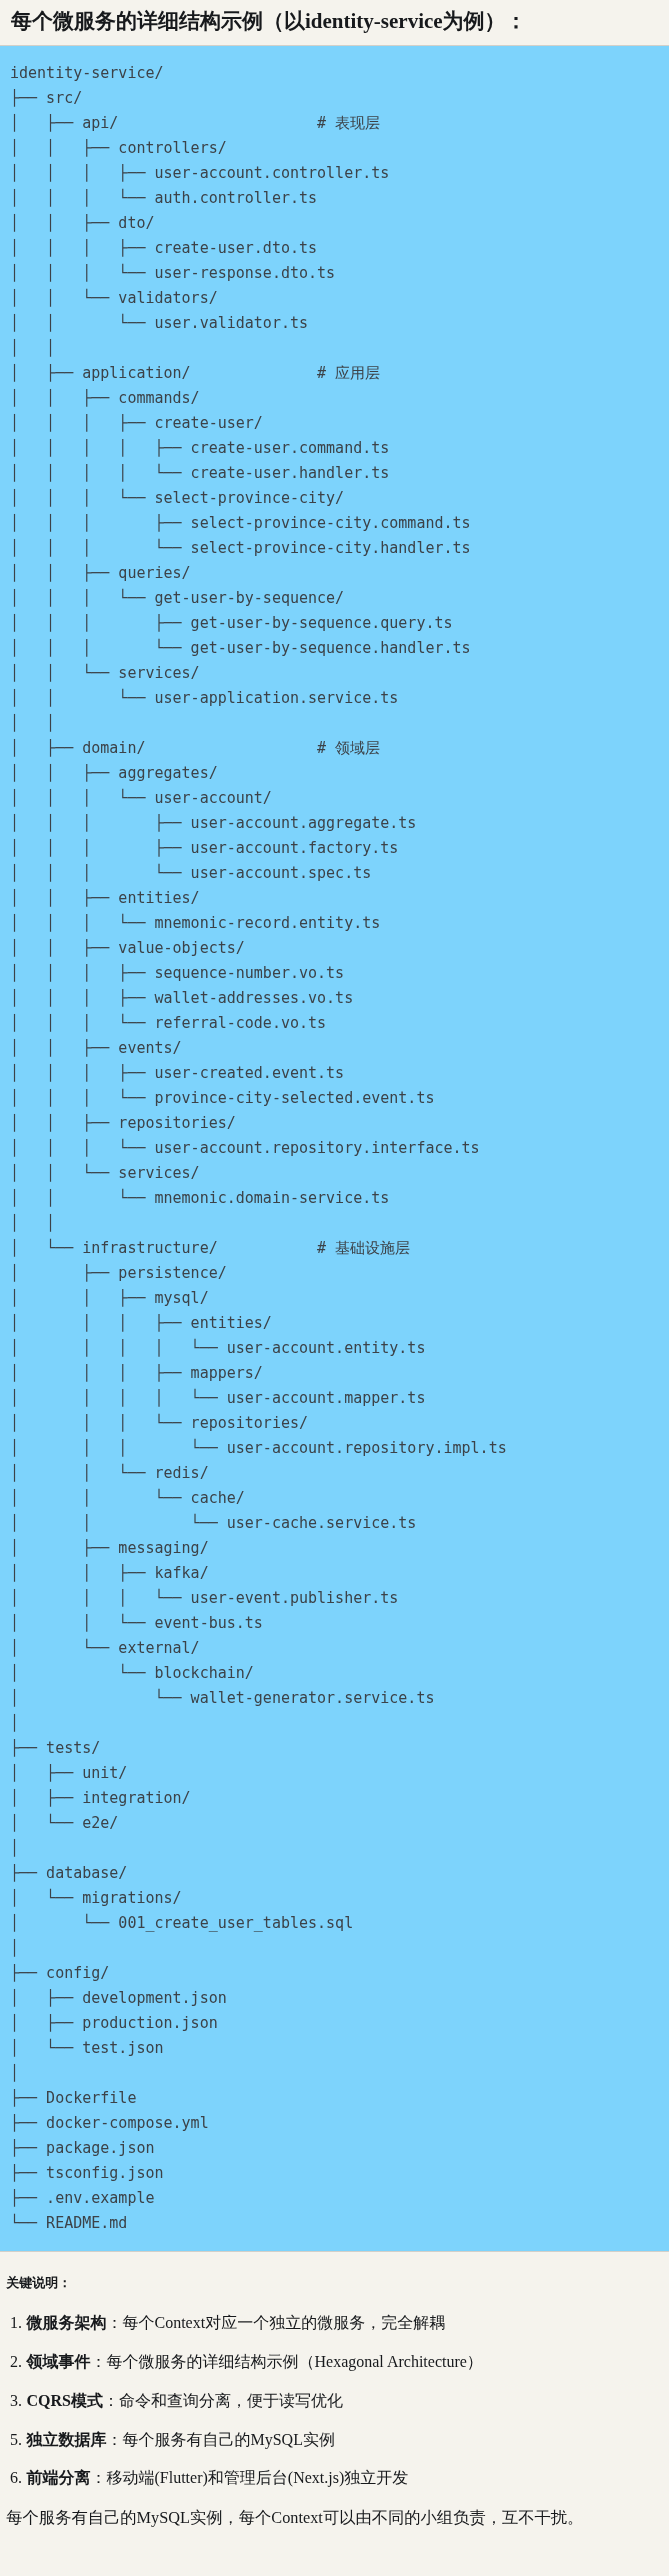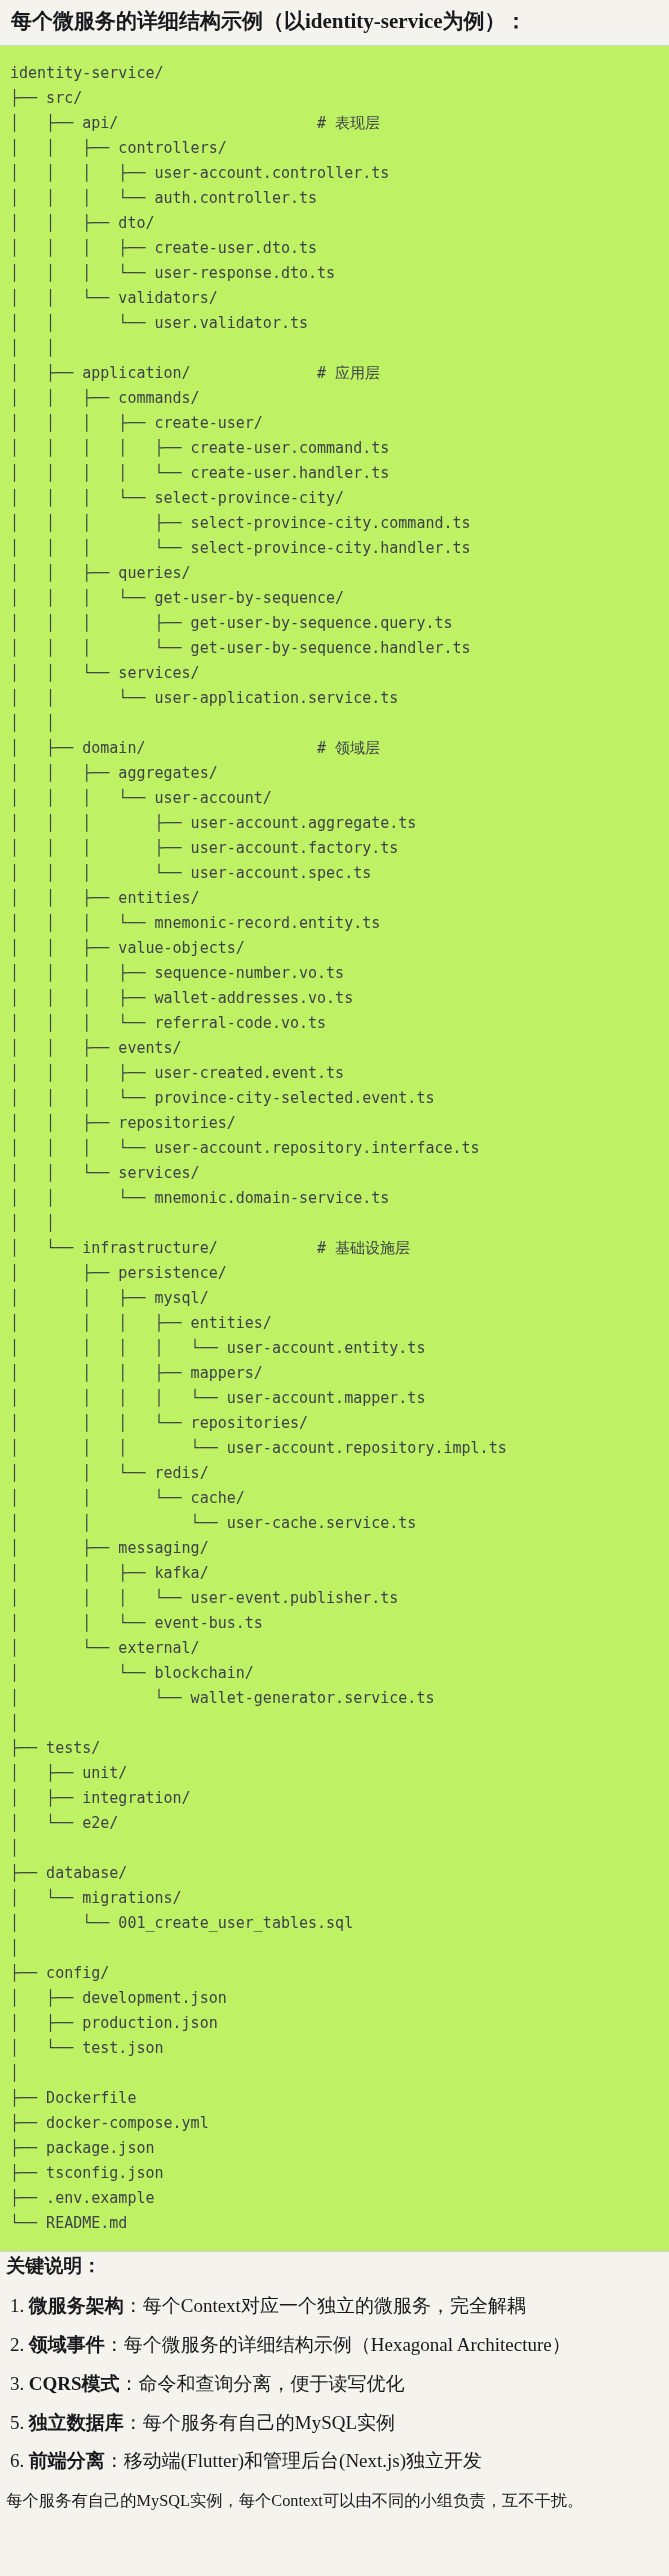--- a/index.html
+++ b/index.html
@@ -11,43 +11,43 @@
   }
   .doc { width: 669px; }
   .title {
     font-size: 21px;
     line-height: 27.5px;
     font-weight: bold;
     margin: 7.5px 0 10px;
     padding: 0 11px;
   }
   .codeblock {
-    background: #bef264;
+    background: #7dd3fc;
     border-top: 0.6px solid #d3d0c9;
     border-bottom: 0.6px solid #d3d0c9;
     padding: 15px 6.3px 15px 10px;
     overflow: hidden;
   }
   .tree {
     margin: 0;
     font-family: "DejaVu Sans Mono", "Liberation Mono", monospace;
     font-size: 15px;
     line-height: 25px;
     color: #3c4248;
     white-space: pre;
   }
   .notes { padding: 0 6.3px 13.8px; }
   .notes-heading {
-    font-size: 19px;
+    font-size: 13px;
     line-height: 26px;
     font-weight: bold;
-    margin: 1px 0 0;
+    margin: 18px 0 0;
   }
   .note-item {
-    font-size: 19px;
+    font-size: 16px;
     line-height: 22.5px;
     margin-top: 16.3px;
     padding-left: 3.8px;
   }
   .note-item .num { margin-right: 4.4px; }
   .note-item strong { font-weight: bold; }
   .closing {
     font-size: 16.3px;
     line-height: 22.5px;
     margin: 17.5px 0 0;

